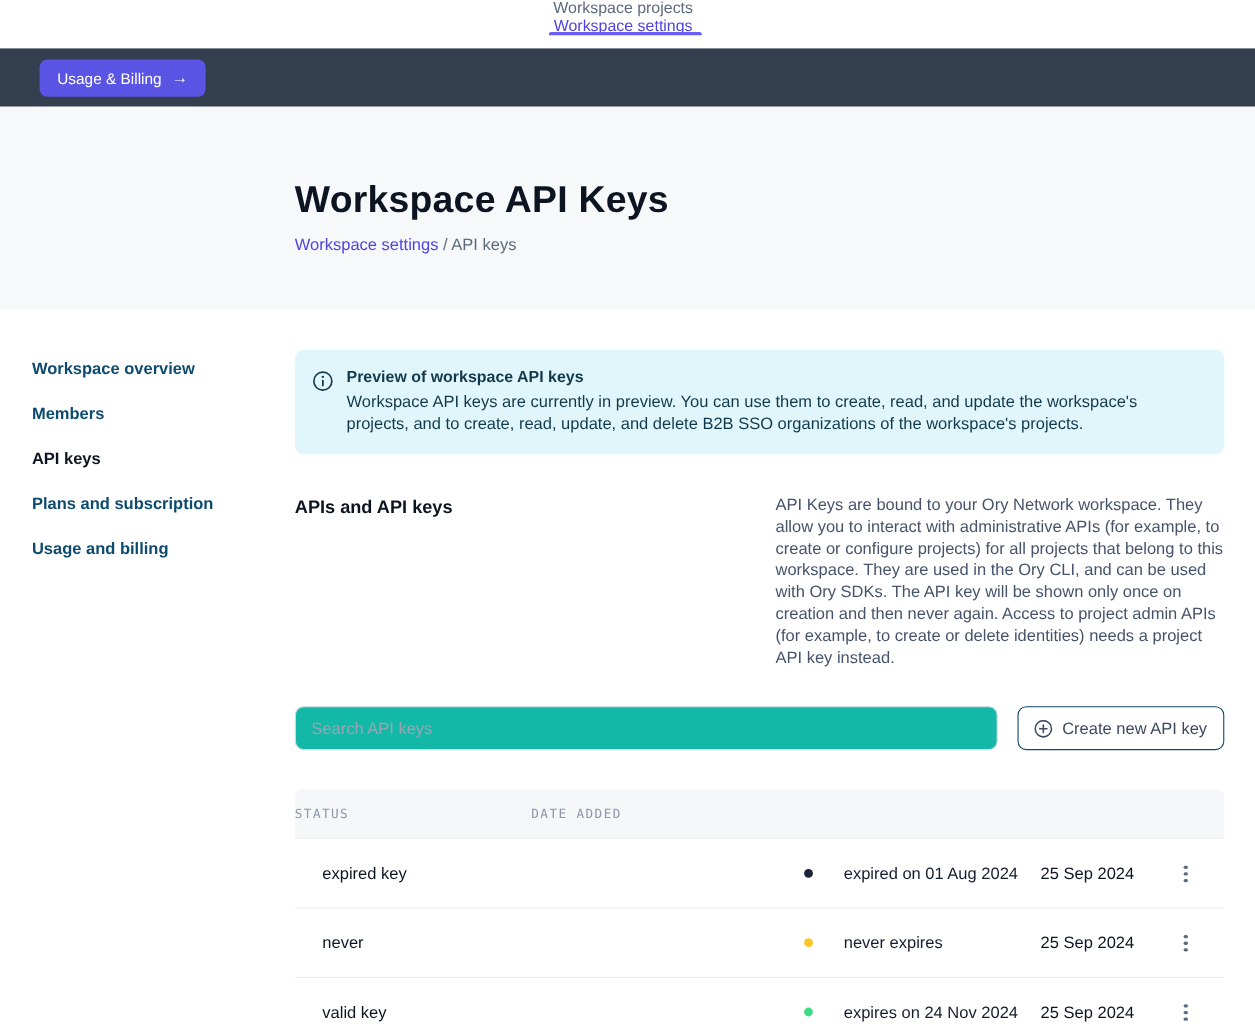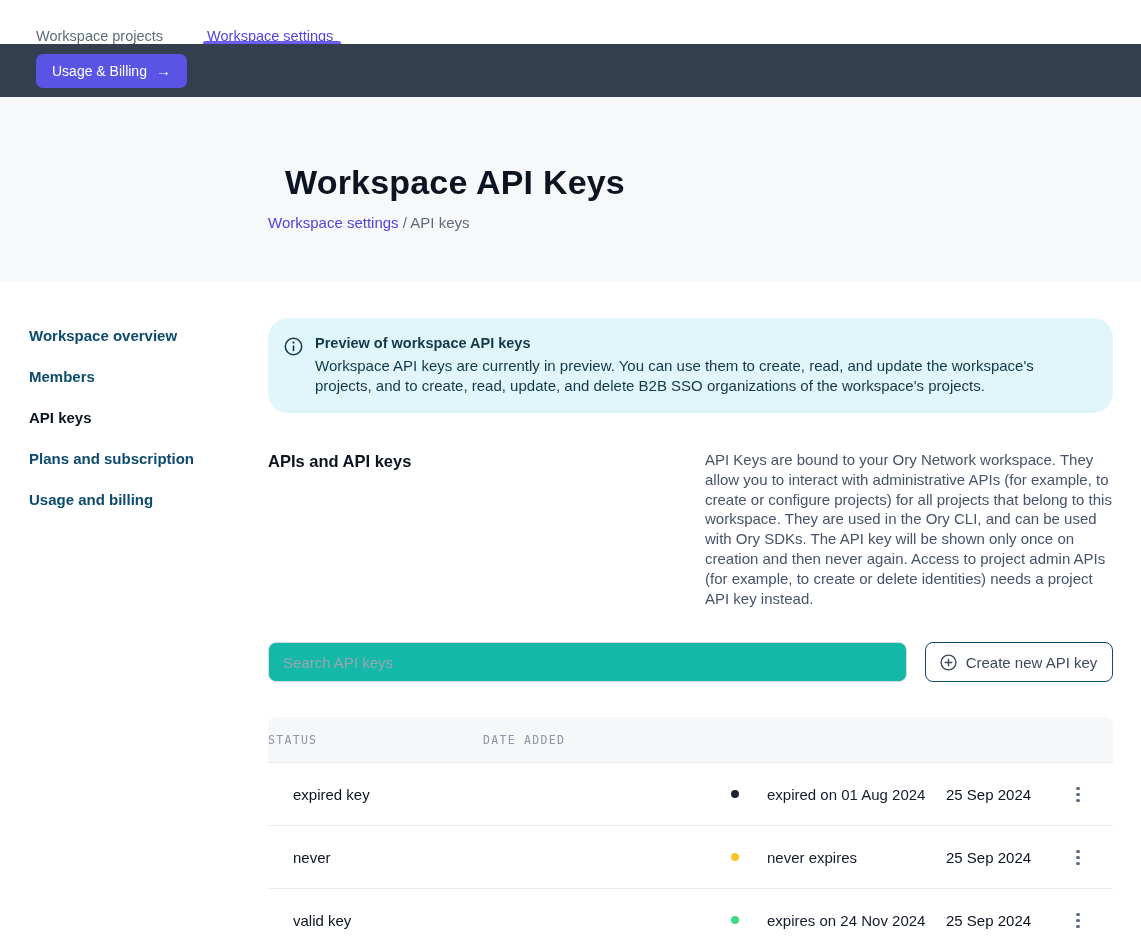--- a/index.html
+++ b/index.html
@@ -8,22 +8,23 @@
     font-family: "Liberation Sans", sans-serif;
     background: #ffffff;
     color: #1a2332;
   }
 
   
   .topnav {
     height: 44px;
     background: #ffffff;
     display: flex;
-    align-items: flex-end;
+    align-items: center;
     padding-left: 36px;
+    flex-direction: column;
   }
   .topnav .tab {
     display: flex;
     align-items: center;
     font-size: 14.5px;
     color: #5d6b7e;
     margin-right: 44px;
     cursor: pointer;
     position: relative;
   }
@@ -68,21 +69,20 @@
   .hero {
     height: 184px;
     background: #f7f8fa;
     padding: 66px 0 0 268px;
   }
   .hero h1 {
     font-size: 34px;
     font-weight: 700;
     color: #0d1421;
     letter-spacing: 0.2px;
-    margin-left: 17px;
   }
   .breadcrumb { margin-top: 12px; font-size: 15px; color: #5d6b7e; }
   .breadcrumb a { color: #5044df; text-decoration: none; cursor: pointer; }
 
   
   .page-body { display: flex; }
   .sidebar { width: 268px; padding: 38px 0 0 29px; flex-shrink: 0; }
   .sidebar .item {
     font-size: 15px;
     color: #0c4a6e;
@@ -91,21 +91,21 @@
     cursor: pointer;
     font-weight: bold;
   }
   .sidebar .item.active { color: #0d1421; font-weight: 700; }
 
   .main { flex: 1; padding: 37px 30px 0 0; }
 
   
   .callout {
     background: #e1f6fb;
-    border-radius: 20px;
+    border-radius: 8px;
     padding: 17px 24px 17px 16px;
     display: flex;
     gap: 12px;
     color: #11394b;
   }
   .callout .info-icon { flex-shrink: 0; margin-top: 2px; }
   .callout-title { font-size: 14.5px; font-weight: 700; margin-bottom: 5px; }
   .callout-body { font-size: 15px; line-height: 20px; }
 
   

